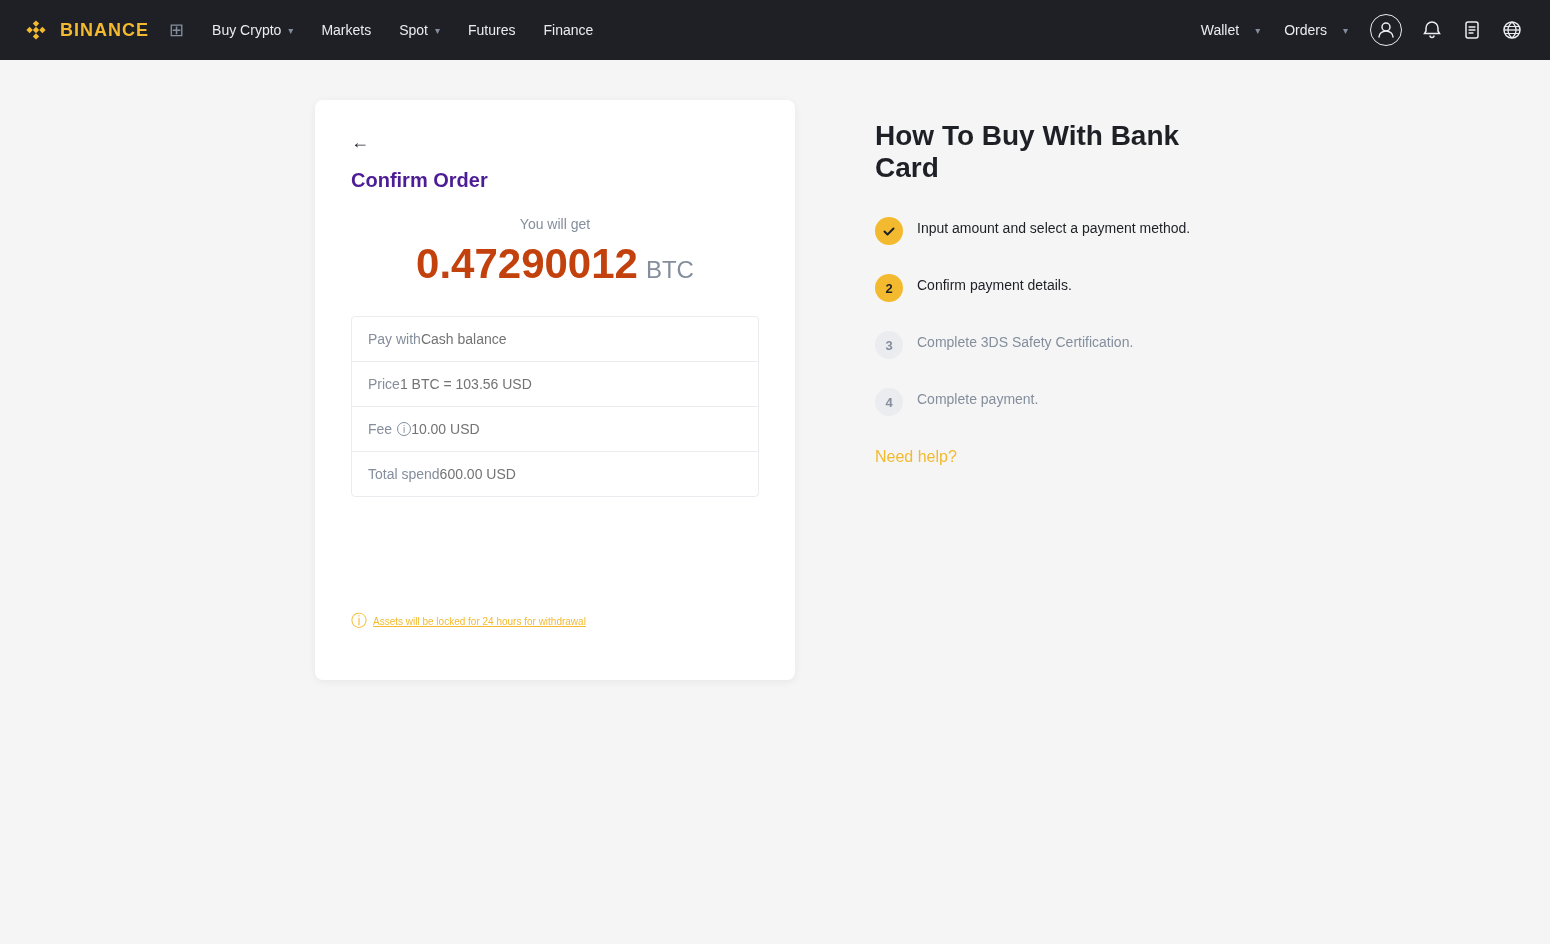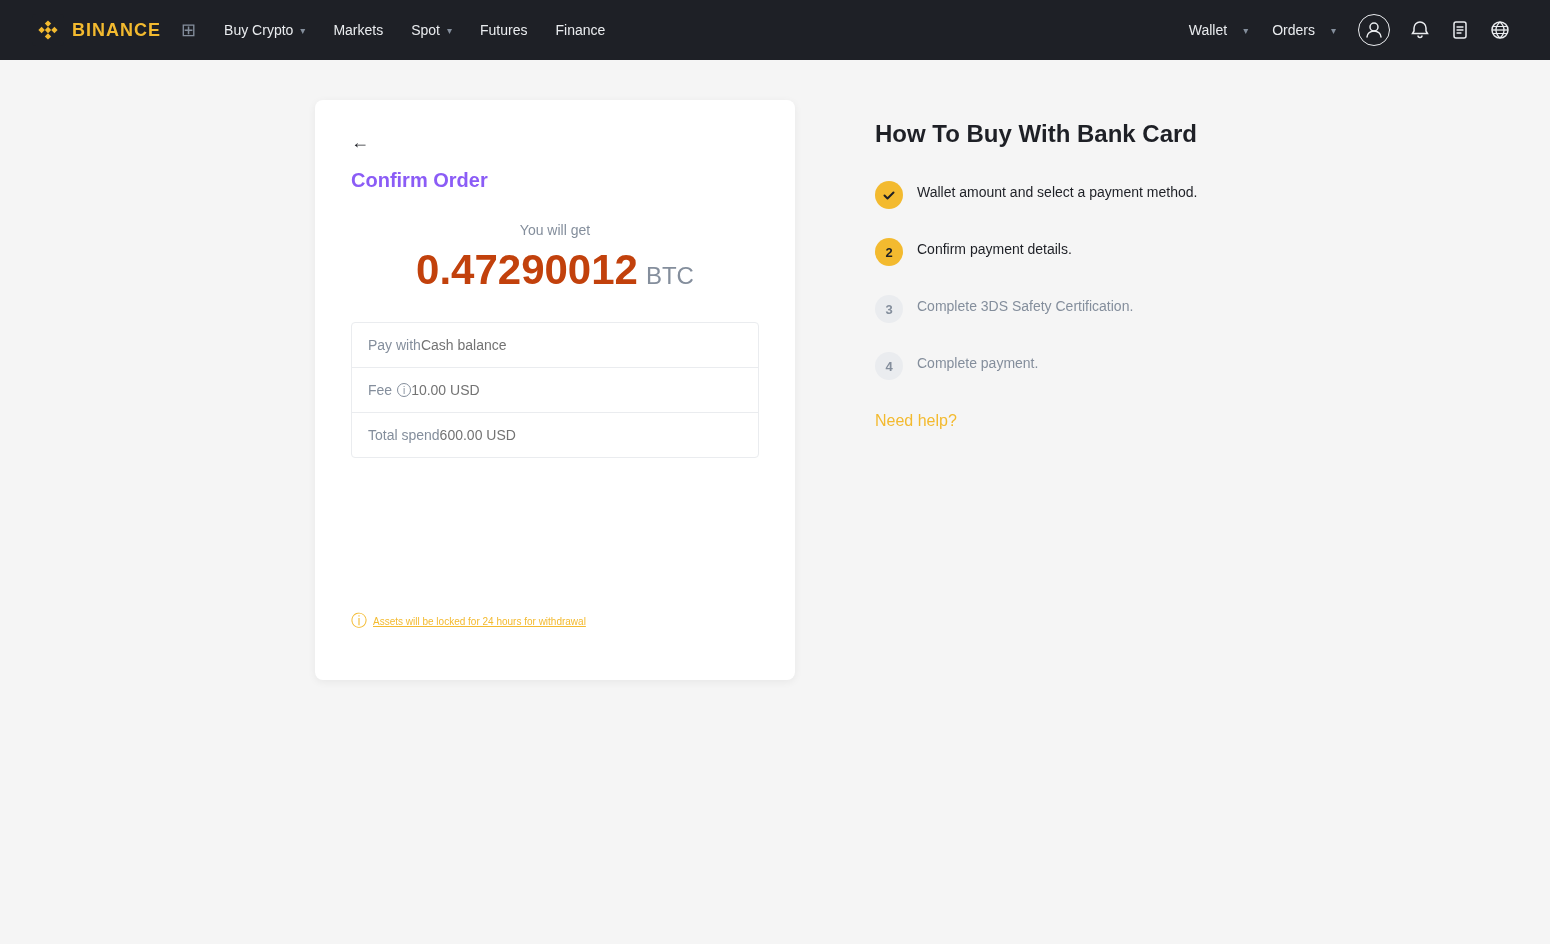--- a/index.html
+++ b/index.html
@@ -4,21 +4,21 @@
   <style>
     * { margin: 0; padding: 0; box-sizing: border-box; }
     body { font-family: 'Segoe UI', Arial, sans-serif; background: #f5f5f5; min-height: 944px; }
 
     
     .navbar {
       background: #1e2026;
       height: 60px;
       display: flex;
       align-items: center;
-      padding: 0 32px;
+      padding: 0 20px;
       gap: 0;
       text-align: center;
     }
     .navbar-logo {
       display: flex;
       align-items: center;
       gap: 8px;
       margin-right: 20px;
     }
     .logo-icon {
@@ -104,22 +104,22 @@
     .back-arrow {
       color: #1e2026;
       font-size: 18px;
       cursor: pointer;
       margin-bottom: 16px;
       width: 24px;
     }
     .order-title {
       font-size: 20px;
       font-weight: 700;
-      color: #8b5cf6;
-      margin-bottom: 30px;
+      color: #4c1d95;
+      margin-bottom: 24px;
     }
     .you-will-get-label {
       text-align: center;
       color: #848e9c;
       font-size: 14px;
       margin-bottom: 8px;
     }
     .btc-amount-row {
       display: flex;
       align-items: baseline;
@@ -209,21 +209,21 @@
       width: 100%;
       text-align: center;
     }
 
     
     .how-to-buy {
       padding-top: 20px;
       width: 360px;
     }
     .how-to-title {
-      font-size: 24px;
+      font-size: 28px;
       font-weight: 700;
       color: #1e2026;
       margin-bottom: 32px;
     }
     .steps-list {
       display: flex;
       flex-direction: column;
       gap: 28px;
     }
     .step-item {
@@ -377,20 +377,26 @@
 
     <div class="order-details">
 
       <div class="detail-row">
         <span class="detail-label">
           <span>Pay with</span>
         </span>
         <span class="detail-value">Cash balance</span>
       </div>
 
+      <div class="detail-row">
+        <span class="detail-label">
+          <span>Price</span>
+        </span>
+        <span class="detail-value">1 BTC = 103.56 USD</span>
+      </div>
 
       <div class="detail-row">
         <span class="detail-label">
           <span>Fee</span>
           <span class="info-icon">i</span>
         </span>
         <span class="detail-value">10.00 USD</span>
       </div>
 
       <div class="detail-row">
@@ -414,21 +420,21 @@
     <div class="how-to-title">How To Buy With Bank Card</div>
 
     <div class="steps-list">
 
       <div class="step-item">
         <div class="step-badge step-badge-check">
           <svg width="14" height="14" viewBox="0 0 14 14" fill="none">
             <path d="M2.5 7.5l3 3 6-6" stroke="#1e2026" stroke-width="2" stroke-linecap="round" stroke-linejoin="round"></path>
           </svg>
         </div>
-        <span class="step-text step-text-active">Wallet amount and select a payment method.</span>
+        <span class="step-text step-text-active">Input amount and select a payment method.</span>
       </div>
 
       <div class="step-item">
         <div class="step-badge step-badge-active">2</div>
         <span class="step-text step-text-active">Confirm payment details.</span>
       </div>
 
       <div class="step-item">
         <div class="step-badge step-badge-inactive">3</div>
         <span class="step-text step-text-inactive">Complete 3DS Safety Certification.</span>

